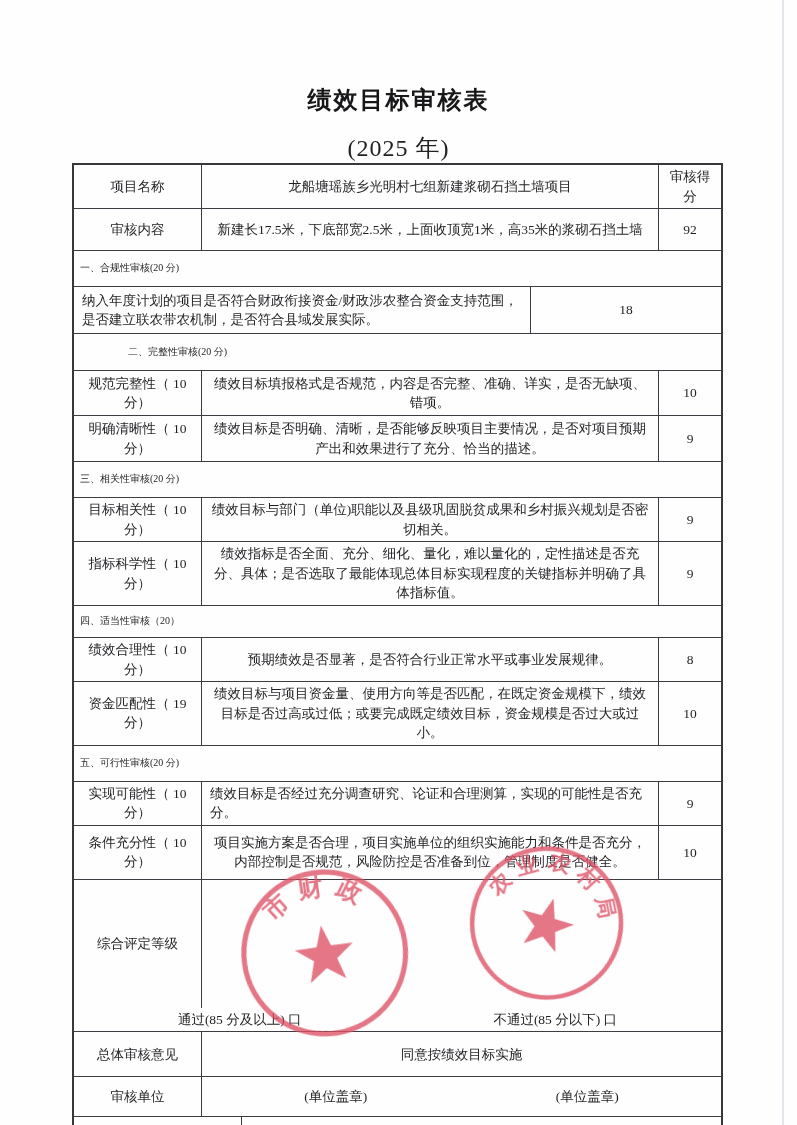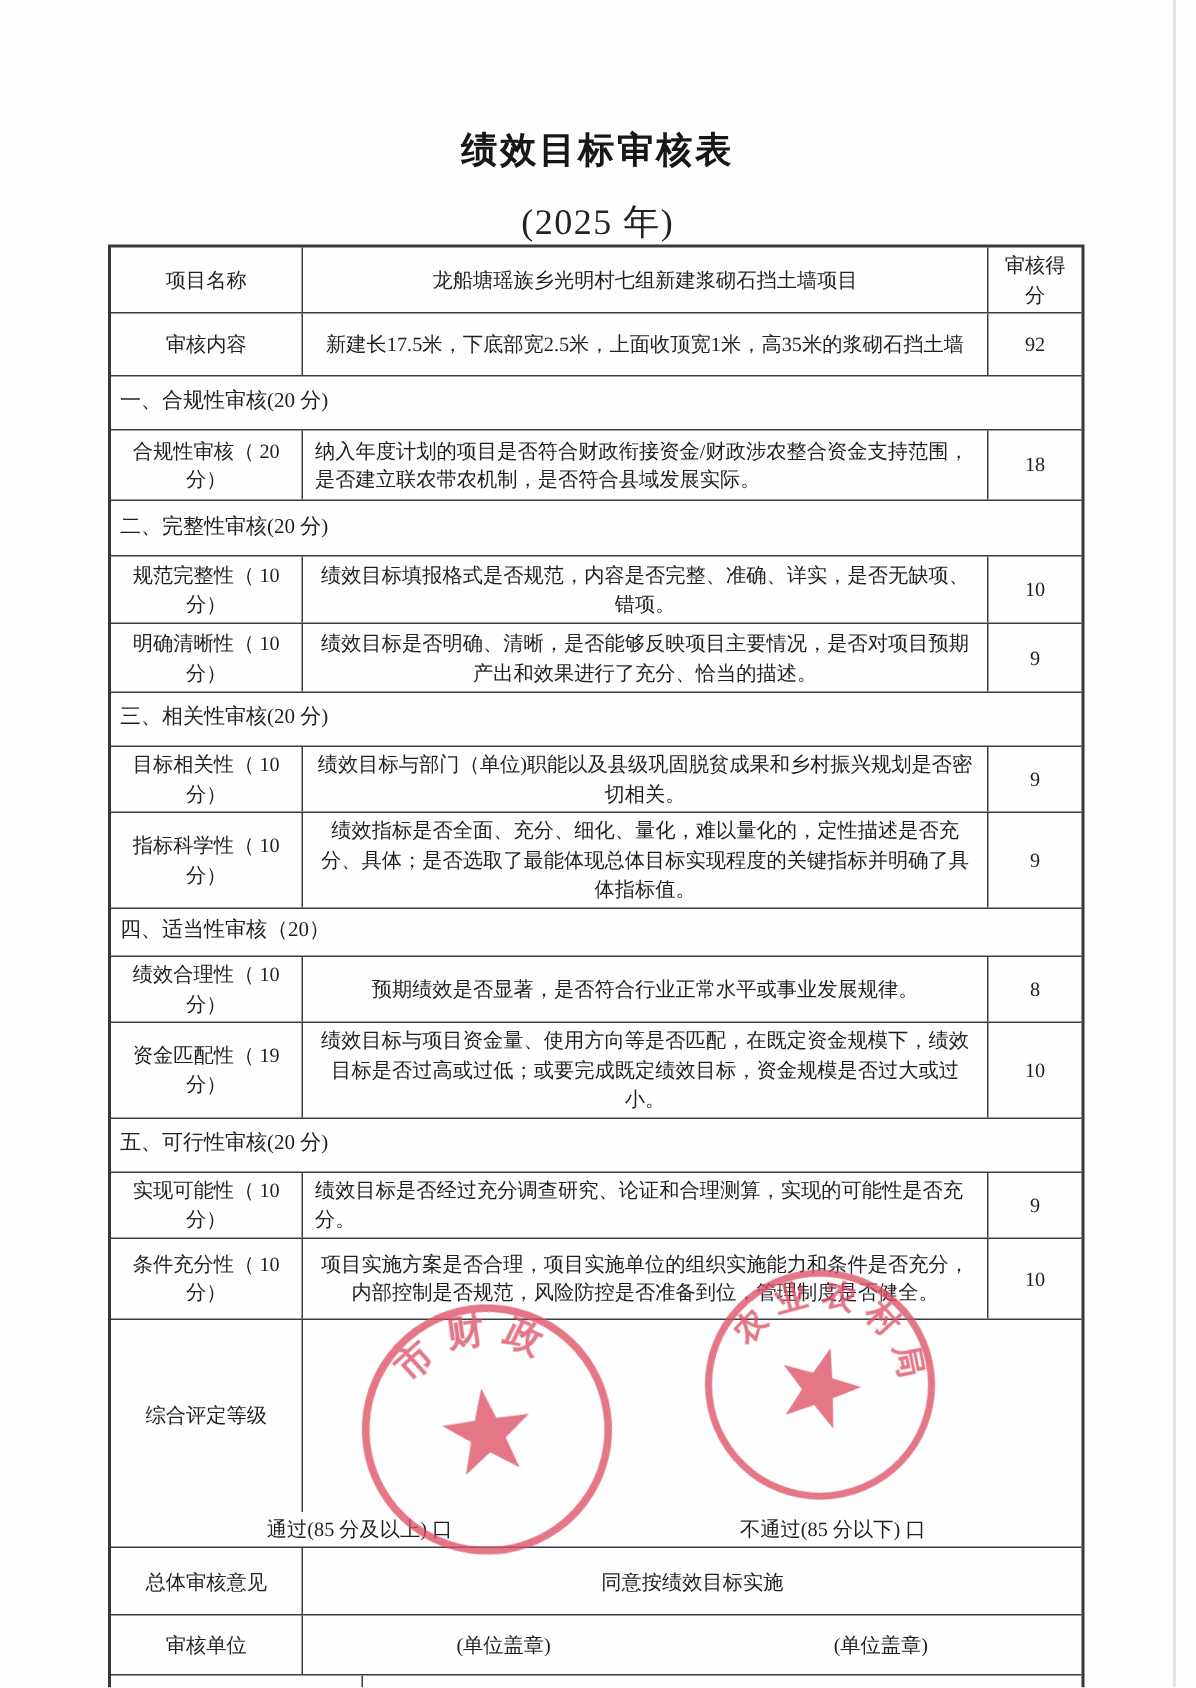--- a/index.html
+++ b/index.html
@@ -36,21 +36,21 @@
   .td{box-sizing:border-box;display:flex;align-items:center;padding:2px 8px;}
   .td.label{
     width:128px;flex:0 0 128px;justify-content:center;text-align:center;
     border-right:1.5px solid #3c3c42;padding:2px 6px;
   }
   .td.content{width:457px;flex:0 0 457px;border-right:1.5px solid #3c3c42;justify-content:flex-start;}
   .td.content.center{justify-content:center;text-align:center;}
   .td.content.left{justify-content:flex-start;text-align:left;}
   .td.score{flex:1 1 auto;justify-content:center;text-align:center;}
   .td.wide{flex:1 1 auto;justify-content:center;text-align:center;align-items:center;}
-  .td.section{flex:1 1 auto;justify-content:flex-start;padding-left:6px;font-size:14px;}
+  .td.section{flex:1 1 auto;justify-content:flex-start;padding-left:6px;font-size:10px;}
   .spread{display:flex;width:100%;justify-content:space-around;align-items:center;}
   .stamp{position:absolute;opacity:.78;filter:blur(.3px);}
   .stamp svg{overflow:visible;}
 </style>
 </head>
 <body>
 
 <div class="page">
 
   <div class="doc-title">绩效目标审核表</div>
@@ -67,26 +67,25 @@
     <div class="tr" style="min-height:42px;">
       <div class="td label">审核内容</div>
       <div class="td content center">新建长17.5米，下底部宽2.5米，上面收顶宽1米，高35米的浆砌石挡土墙</div>
       <div class="td score">92</div>
     </div>
 
     <div class="tr" style="min-height:36px;">
       <div class="td section">一、合规性审核(20 分)</div>
     </div>
     <div class="tr" style="min-height:47px;">
-      <div class="td label">合规性审核（ 20 分）</div>
       <div class="td content left">纳入年度计划的项目是否符合财政衔接资金/财政涉农整合资金支持范围， 是否建立联农带农机制，是否符合县域发展实际。</div>
       <div class="td score">18</div>
     </div>
 
-    <div class="tr" style="min-height:37px;">
+    <div class="tr" style="min-height:37px;padding-left:48px;">
       <div class="td section">二、完整性审核(20 分)</div>
     </div>
     <div class="tr" style="min-height:45px;">
       <div class="td label">规范完整性（ 10 分）</div>
       <div class="td content center">绩效目标填报格式是否规范，内容是否完整、准确、详实，是否无缺项、错项。</div>
       <div class="td score">10</div>
     </div>
     <div class="tr" style="min-height:46px;">
       <div class="td label">明确清晰性（ 10 分）</div>
       <div class="td content center">绩效目标是否明确、清晰，是否能够反映项目主要情况，是否对项目预期产出和效果进行了充分、恰当的描述。</div>

